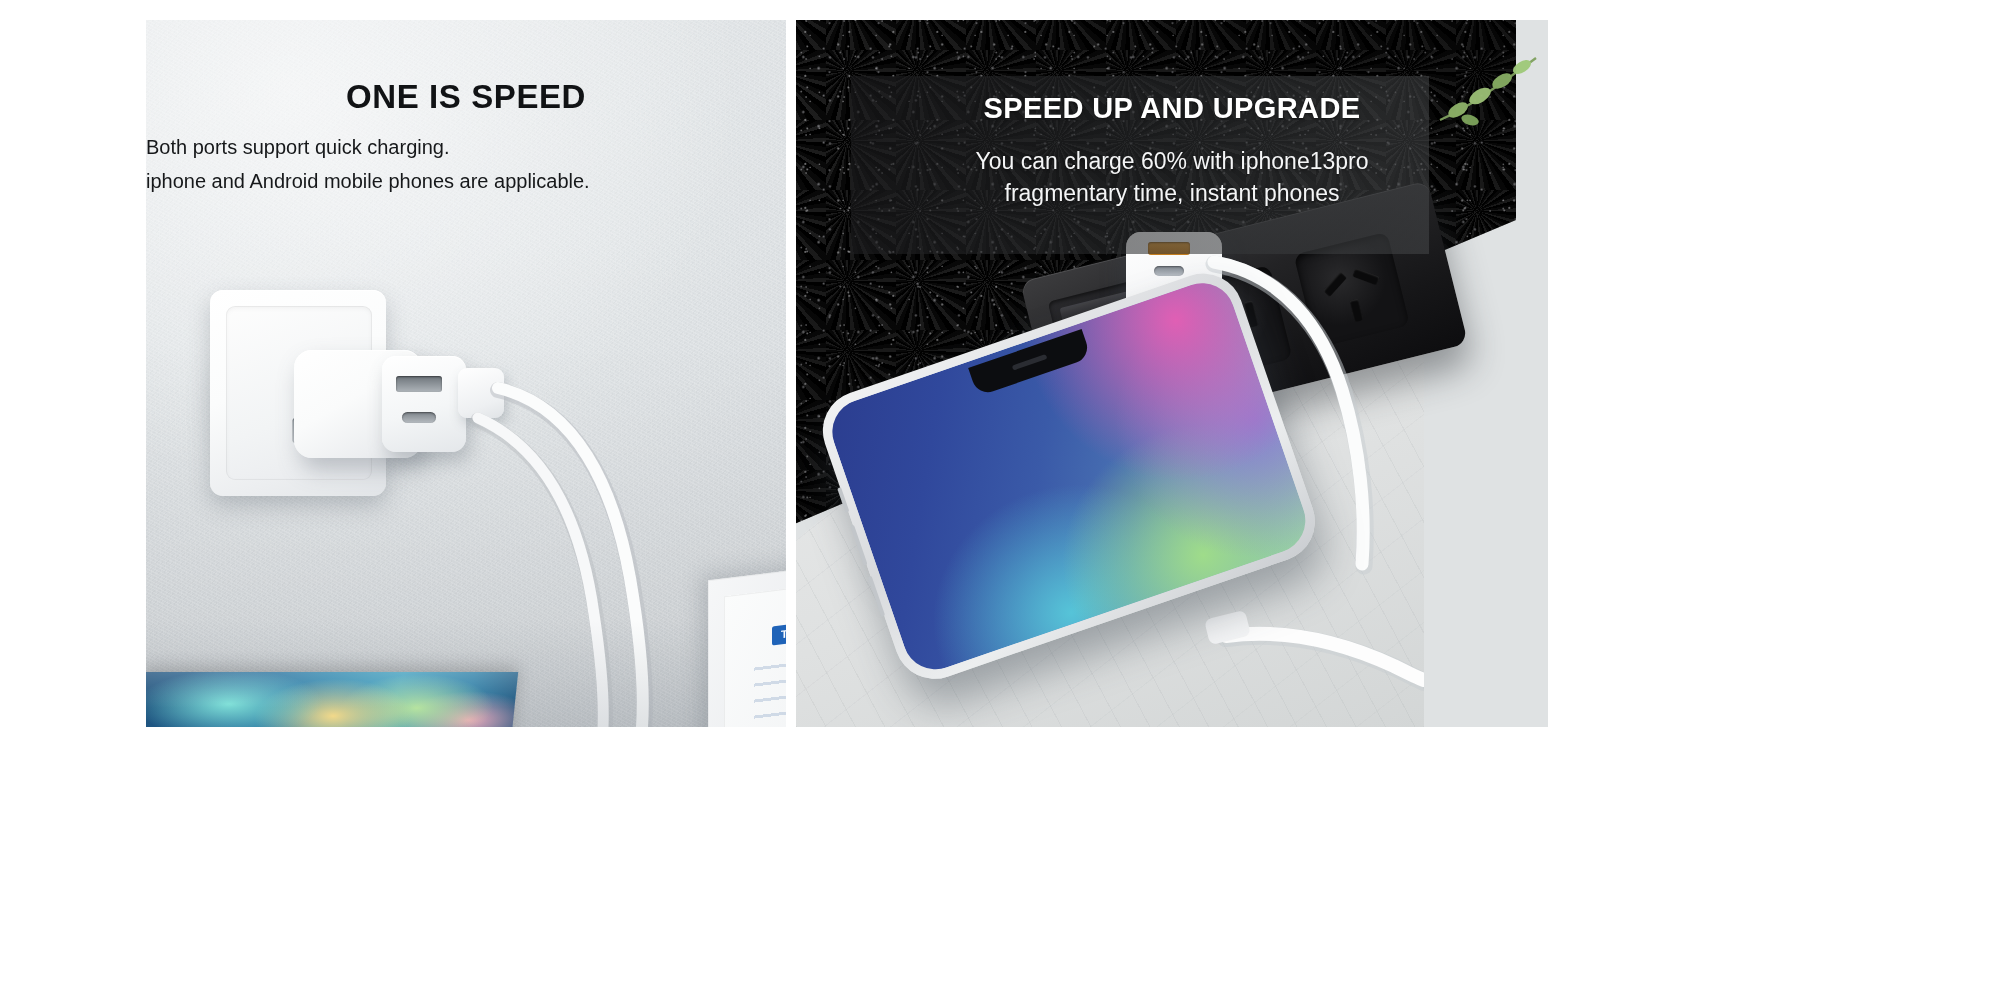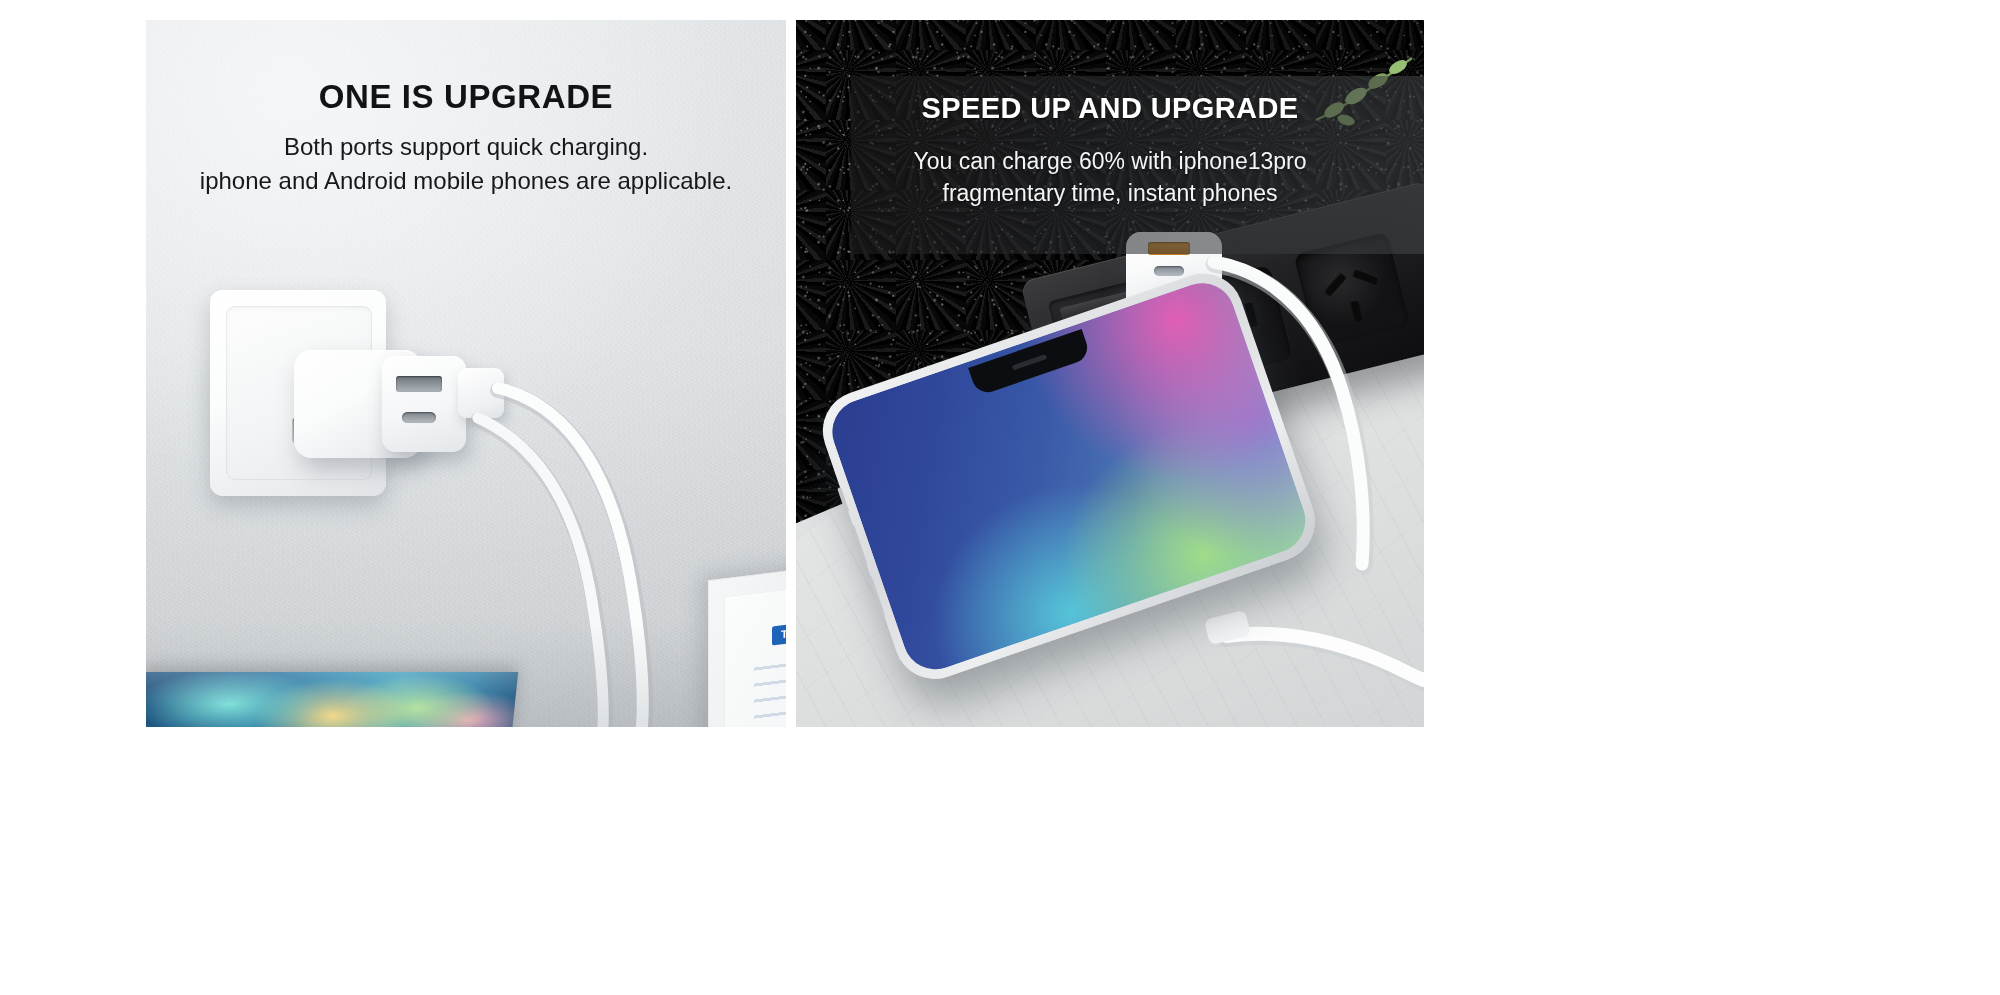--- a/index.html
+++ b/index.html
@@ -122,27 +122,27 @@
     position:absolute;left:0;top:600px;width:640px;height:130px;
     background:linear-gradient(180deg, rgba(120,130,140,0) 0%, rgba(120,130,140,.18) 70%, rgba(120,130,140,.26) 100%);
   }
 
   
   .left-head{
     position:absolute;left:0;right:0;top:58px;text-align:center;
     font-size:33px;font-weight:bold;color:#111315;letter-spacing:.6px;
   }
   .left-sub{
-    position:absolute;left:0;right:0;top:110px;text-align:center;
-    font-size:24px;color:#16181a;line-height:34px;
+    position:absolute;left:0;right:0;top:110px;text-align:left;
+    font-size:20px;color:#16181a;line-height:34px;
   }
 
   
   .panel-right{
-    position:absolute;left:796px;top:20px;width:628px;height:707px;overflow:hidden;
+    position:absolute;left:796px;top:20px;width:752px;height:707px;overflow:hidden;
     background:#dfe2e3;
   }
   
   .asphalt{
     position:absolute;left:-40px;top:-40px;width:760px;height:560px;
     background-color:#262626;
     background-image:
       radial-gradient(1.6px 1.6px at 12% 18%, rgba(225,225,228,.85), rgba(0,0,0,0)),
       radial-gradient(1.4px 1.4px at 32% 8%, rgba(200,200,204,.75), rgba(0,0,0,0)),
       radial-gradient(1.8px 1.8px at 58% 24%, rgba(235,235,238,.7), rgba(0,0,0,0)),
@@ -316,21 +316,21 @@
       <div class="art-gloss"></div>
     </div>
 
     <div class="notebook">
       <div class="notebook-page">
         <div class="to-label">TO</div>
         <div class="notebook-marks"></div>
       </div>
     </div>
 
-    <div class="left-head">ONE IS UPGRADE</div>
+    <div class="left-head">ONE IS SPEED</div>
     <div class="left-sub">
       <div class="nowrap">Both ports support quick charging.</div>
       <div class="nowrap">iphone and Android mobile phones are applicable.</div>
     </div>
   </div>
 
   <div class="panel-right">
 
     <div class="marble"></div>
     <div class="marble-veins"></div>

